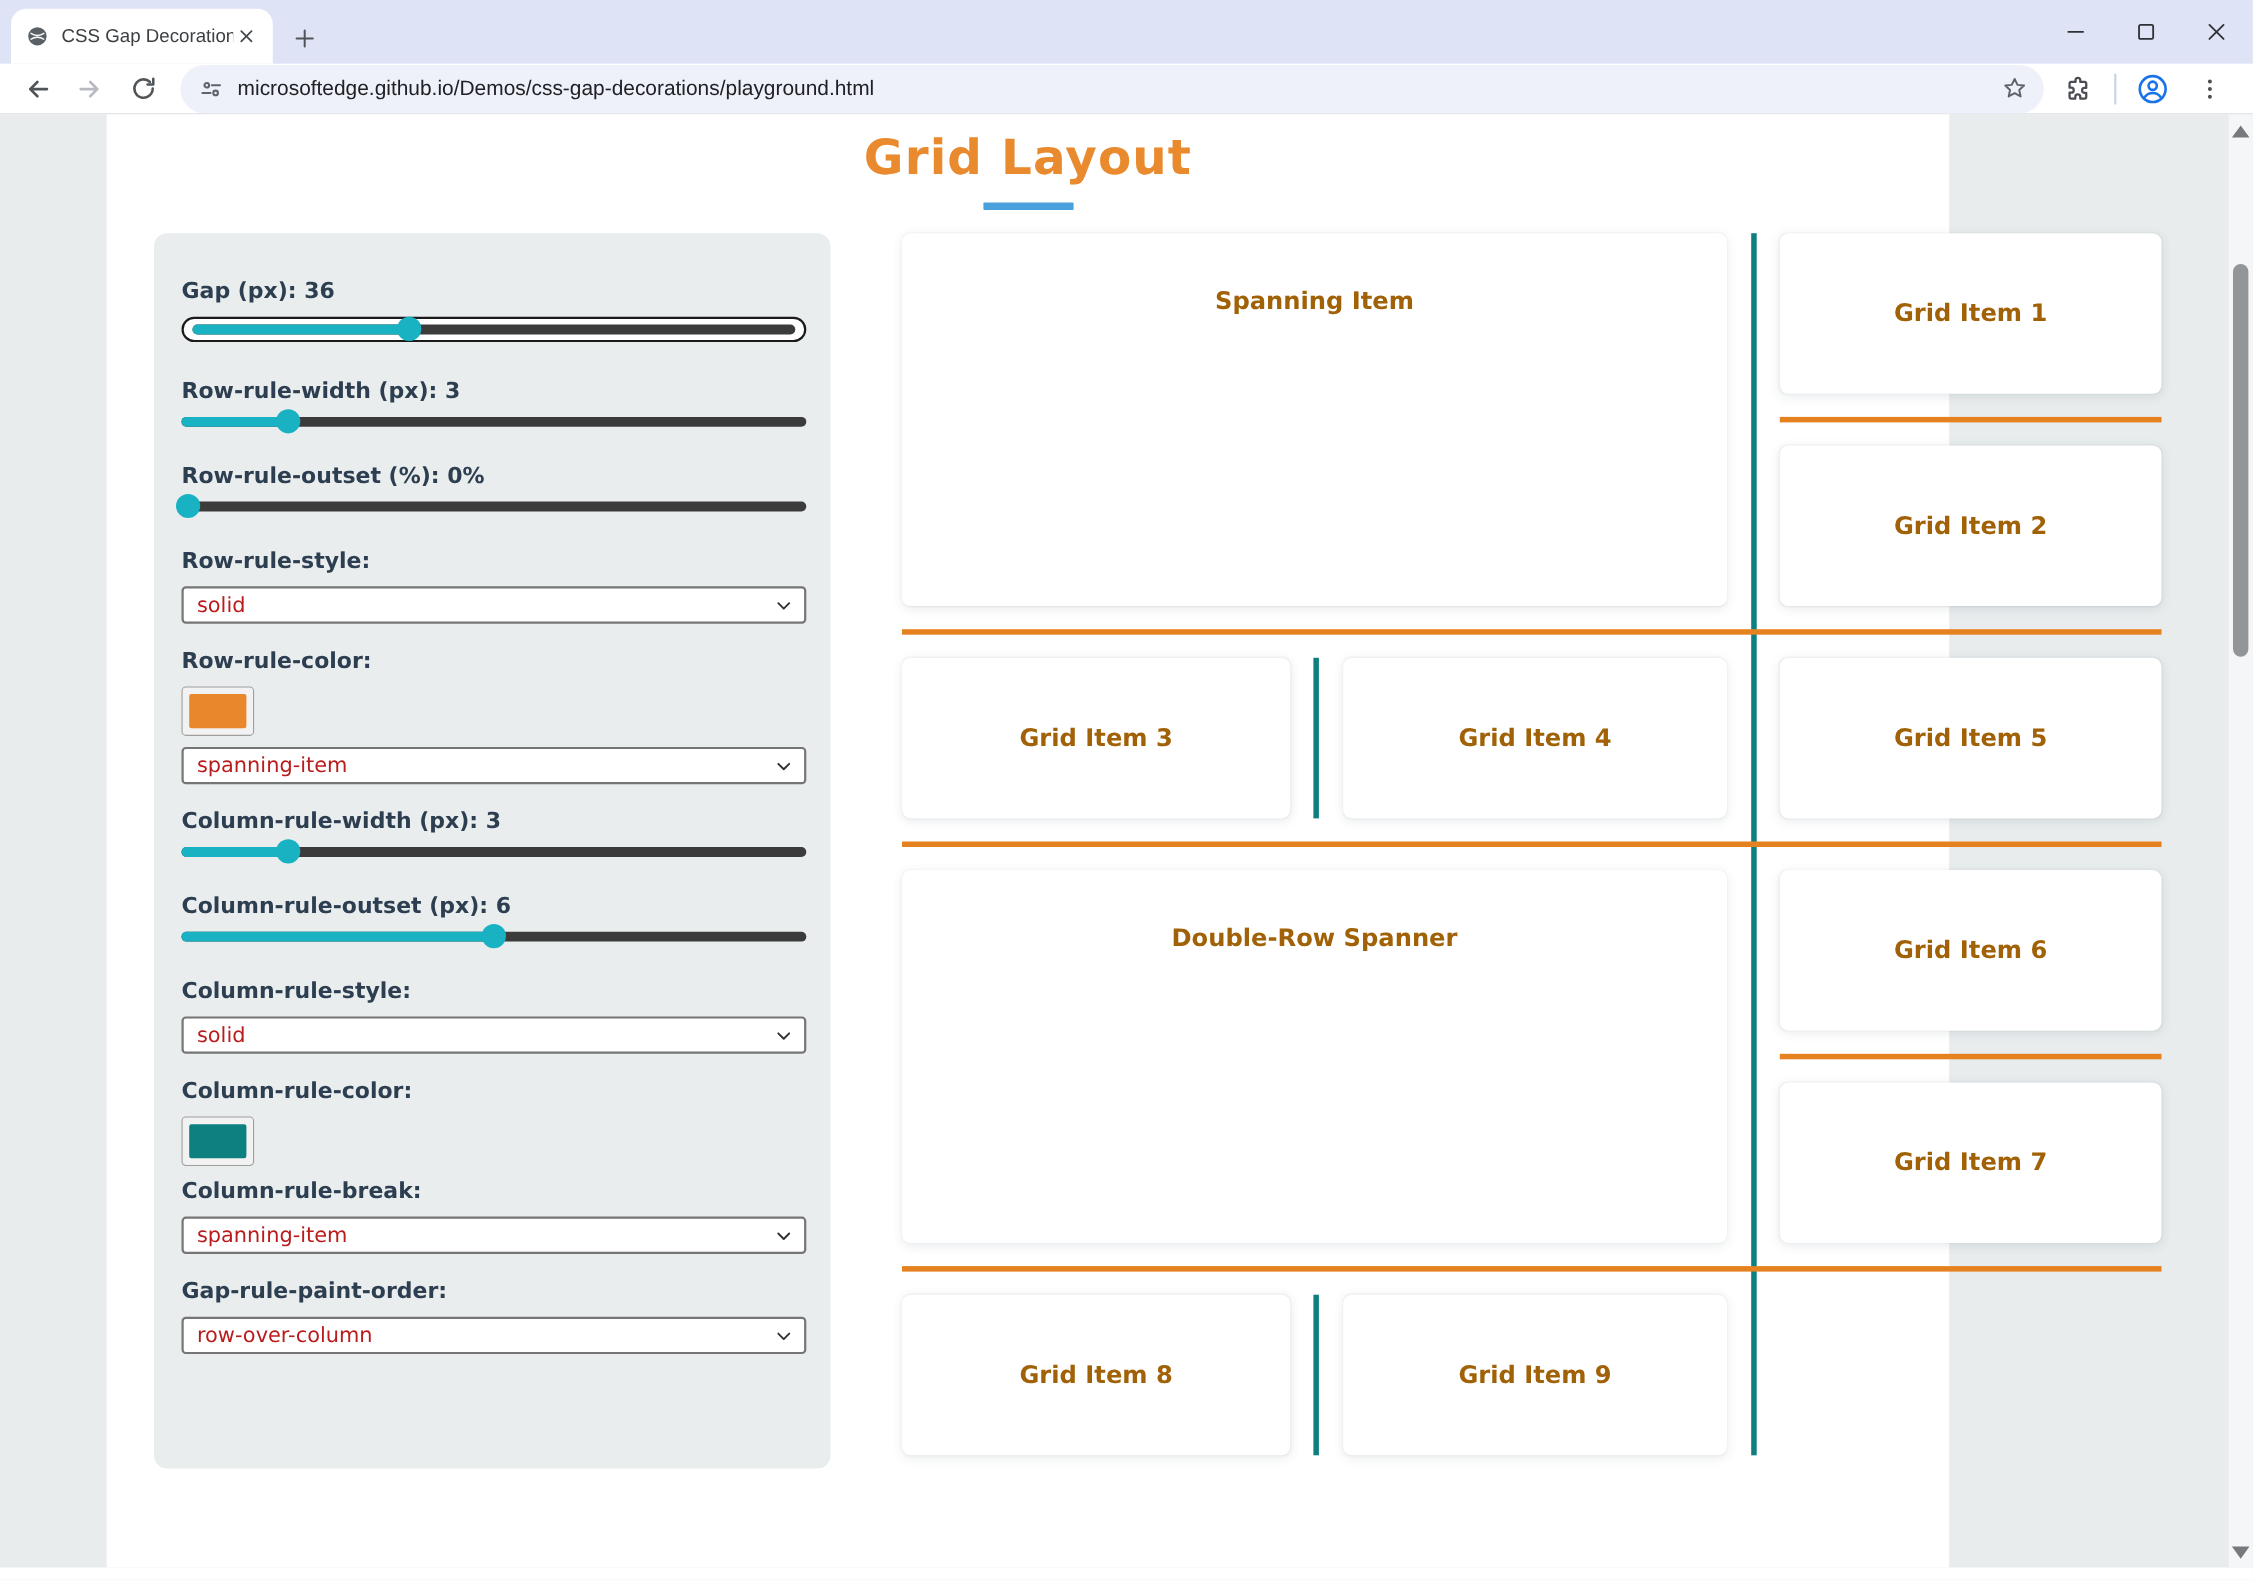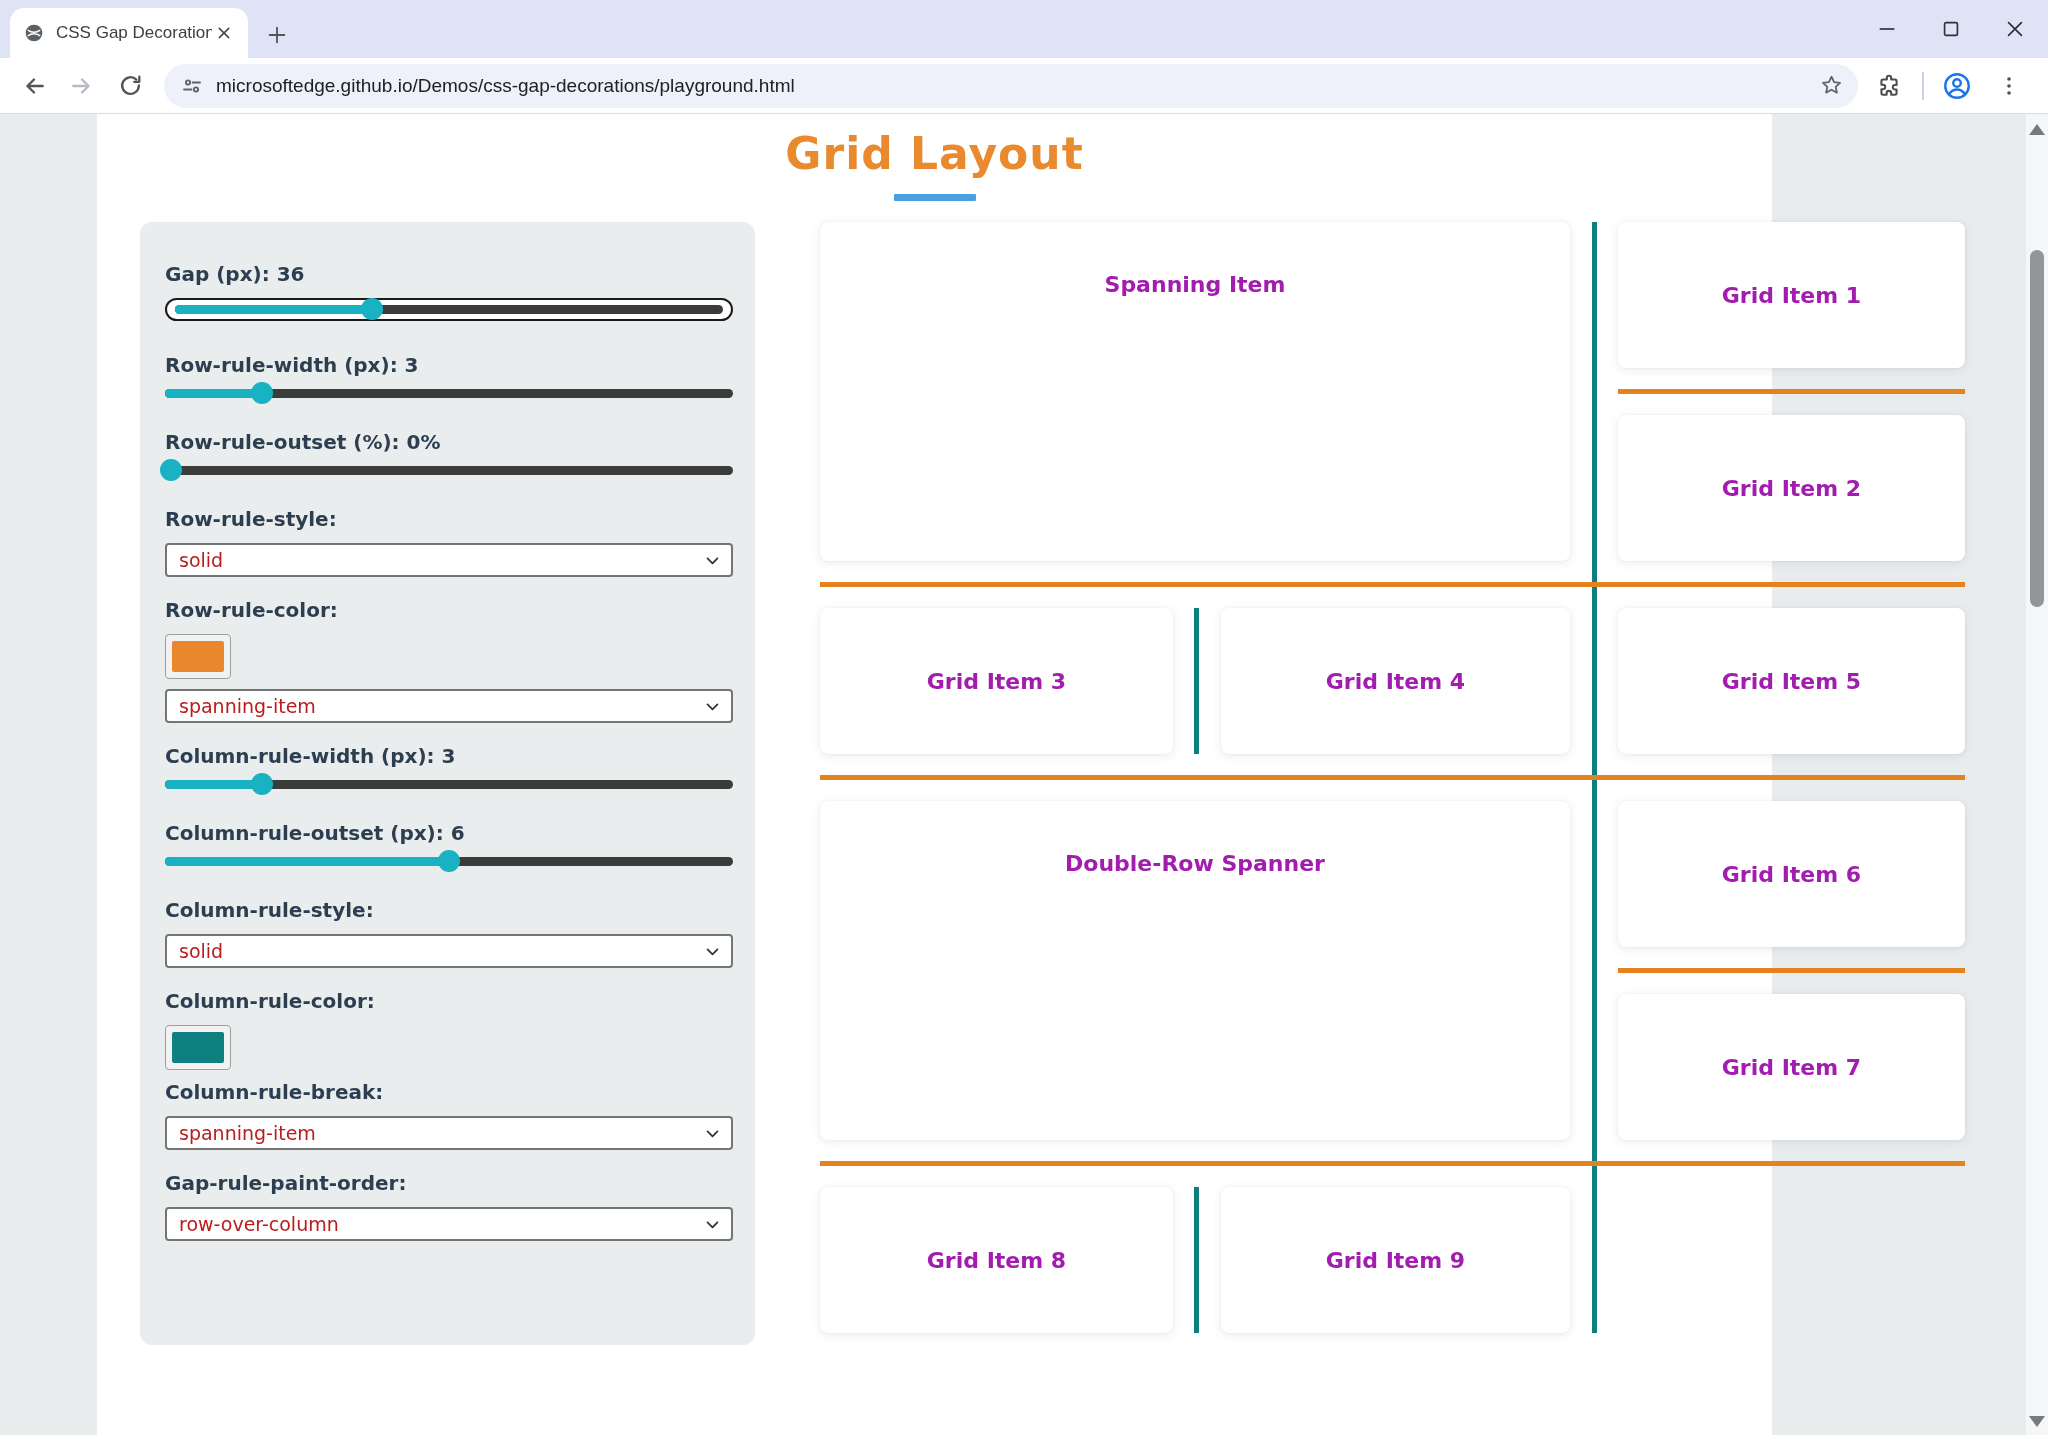--- a/index.html
+++ b/index.html
@@ -11,21 +11,21 @@
   .tabstrip { position:relative; height:58px; background:#dee3f6; }
   .tab { position:absolute; left:10px; top:8px; width:238px; height:50px; background:#fff;
          border-radius:14px 14px 0 0; display:flex; align-items:center; padding:0 12px 0 14px;
          font-family:"Liberation Sans", sans-serif; }
   .tab-title { flex:1; font-size:17px; color:#3c4043; white-space:nowrap; overflow:hidden; margin-left:12px; }
   .tab-close { width:24px; height:24px; display:flex; align-items:center; justify-content:center; border-radius:50%; }
   .newtab { position:absolute; left:262px; top:20px; width:30px; height:30px; display:flex; align-items:center; justify-content:center; border-radius:50%; }
   .win-controls { position:absolute; right:8px; top:0; height:58px; display:flex; align-items:center; gap:34px; padding-right:10px; }
   .win-btn { width:30px; height:30px; display:flex; align-items:center; justify-content:center; }
 
-  .toolbar { position:relative; height:56px; background:#fff; border-bottom:1px solid #d8dbe0; display:flex; align-items:center; }
+  .toolbar { position:relative; height:46px; background:#fff; border-bottom:1px solid #d8dbe0; display:flex; align-items:center; }
   .nav-btn { width:40px; height:40px; display:flex; align-items:center; justify-content:center; border-radius:50%; margin-left:8px; }
   .nav-btn:first-child { margin-left:14px; }
   .omnibox { margin-left:14px; width:1694px; height:44px; background:#eef1fa; border-radius:22px;
              display:flex; align-items:center; padding:0 14px 0 16px; }
   .url-text { font-family:"Liberation Sans", sans-serif; font-size:19px; color:#202124; margin-left:12px; flex:1;
               white-space:nowrap; overflow:hidden; }
   .toolbar-right { display:flex; align-items:center; gap:14px; margin-left:12px; }
   .vsep { width:2px; height:28px; background:#c9d2e8; }
   .tb-icon { width:38px; height:38px; display:flex; align-items:center; justify-content:center; border-radius:50%; }
 
@@ -56,21 +56,21 @@
             font-size:19px; color:#b91c1c; }
   .swatch { width:66px; height:45px; background:#f2f2f2; border:1px solid #9e9e9e; border-radius:4px; padding:6px; }
   .swatch-inner { width:100%; height:100%; border-radius:2px; }
 
   
   .gridwrap { position:absolute; left:723px; top:108px; width:1145px; height:1115px; }
   .grid { position:relative; width:1145px; height:1111px; display:grid;
           grid-template-columns:353px 349px 347px; grid-template-rows:repeat(6,146px); column-gap:48px; row-gap:47px; }
   .card { background:#fff; border-radius:8px; box-shadow:0 2px 10px rgba(40,60,80,.10), 0 0 2px rgba(40,60,80,.08);
           display:flex; justify-content:center; align-items:center;
-          font-size:22px; font-weight:600; color:#a21caf; z-index:3; }
+          font-size:22px; font-weight:600; color:#a16207; z-index:3; }
   .card.span { align-items:flex-start; padding-top:50px; }
   .gi-span { grid-area:1 / 1 / 3 / 3; }
   .gi-1 { grid-area:1 / 3; } .gi-2 { grid-area:2 / 3; }
   .gi-3 { grid-area:3 / 1; } .gi-4 { grid-area:3 / 2; } .gi-5 { grid-area:3 / 3; }
   .gi-dspan { grid-area:4 / 1 / 6 / 3; }
   .gi-6 { grid-area:4 / 3; } .gi-7 { grid-area:5 / 3; }
   .gi-8 { grid-area:6 / 1; } .gi-9 { grid-area:6 / 2; }
 
   .rule { position:absolute; }
   .rule-col { width:5px; z-index:1; }

